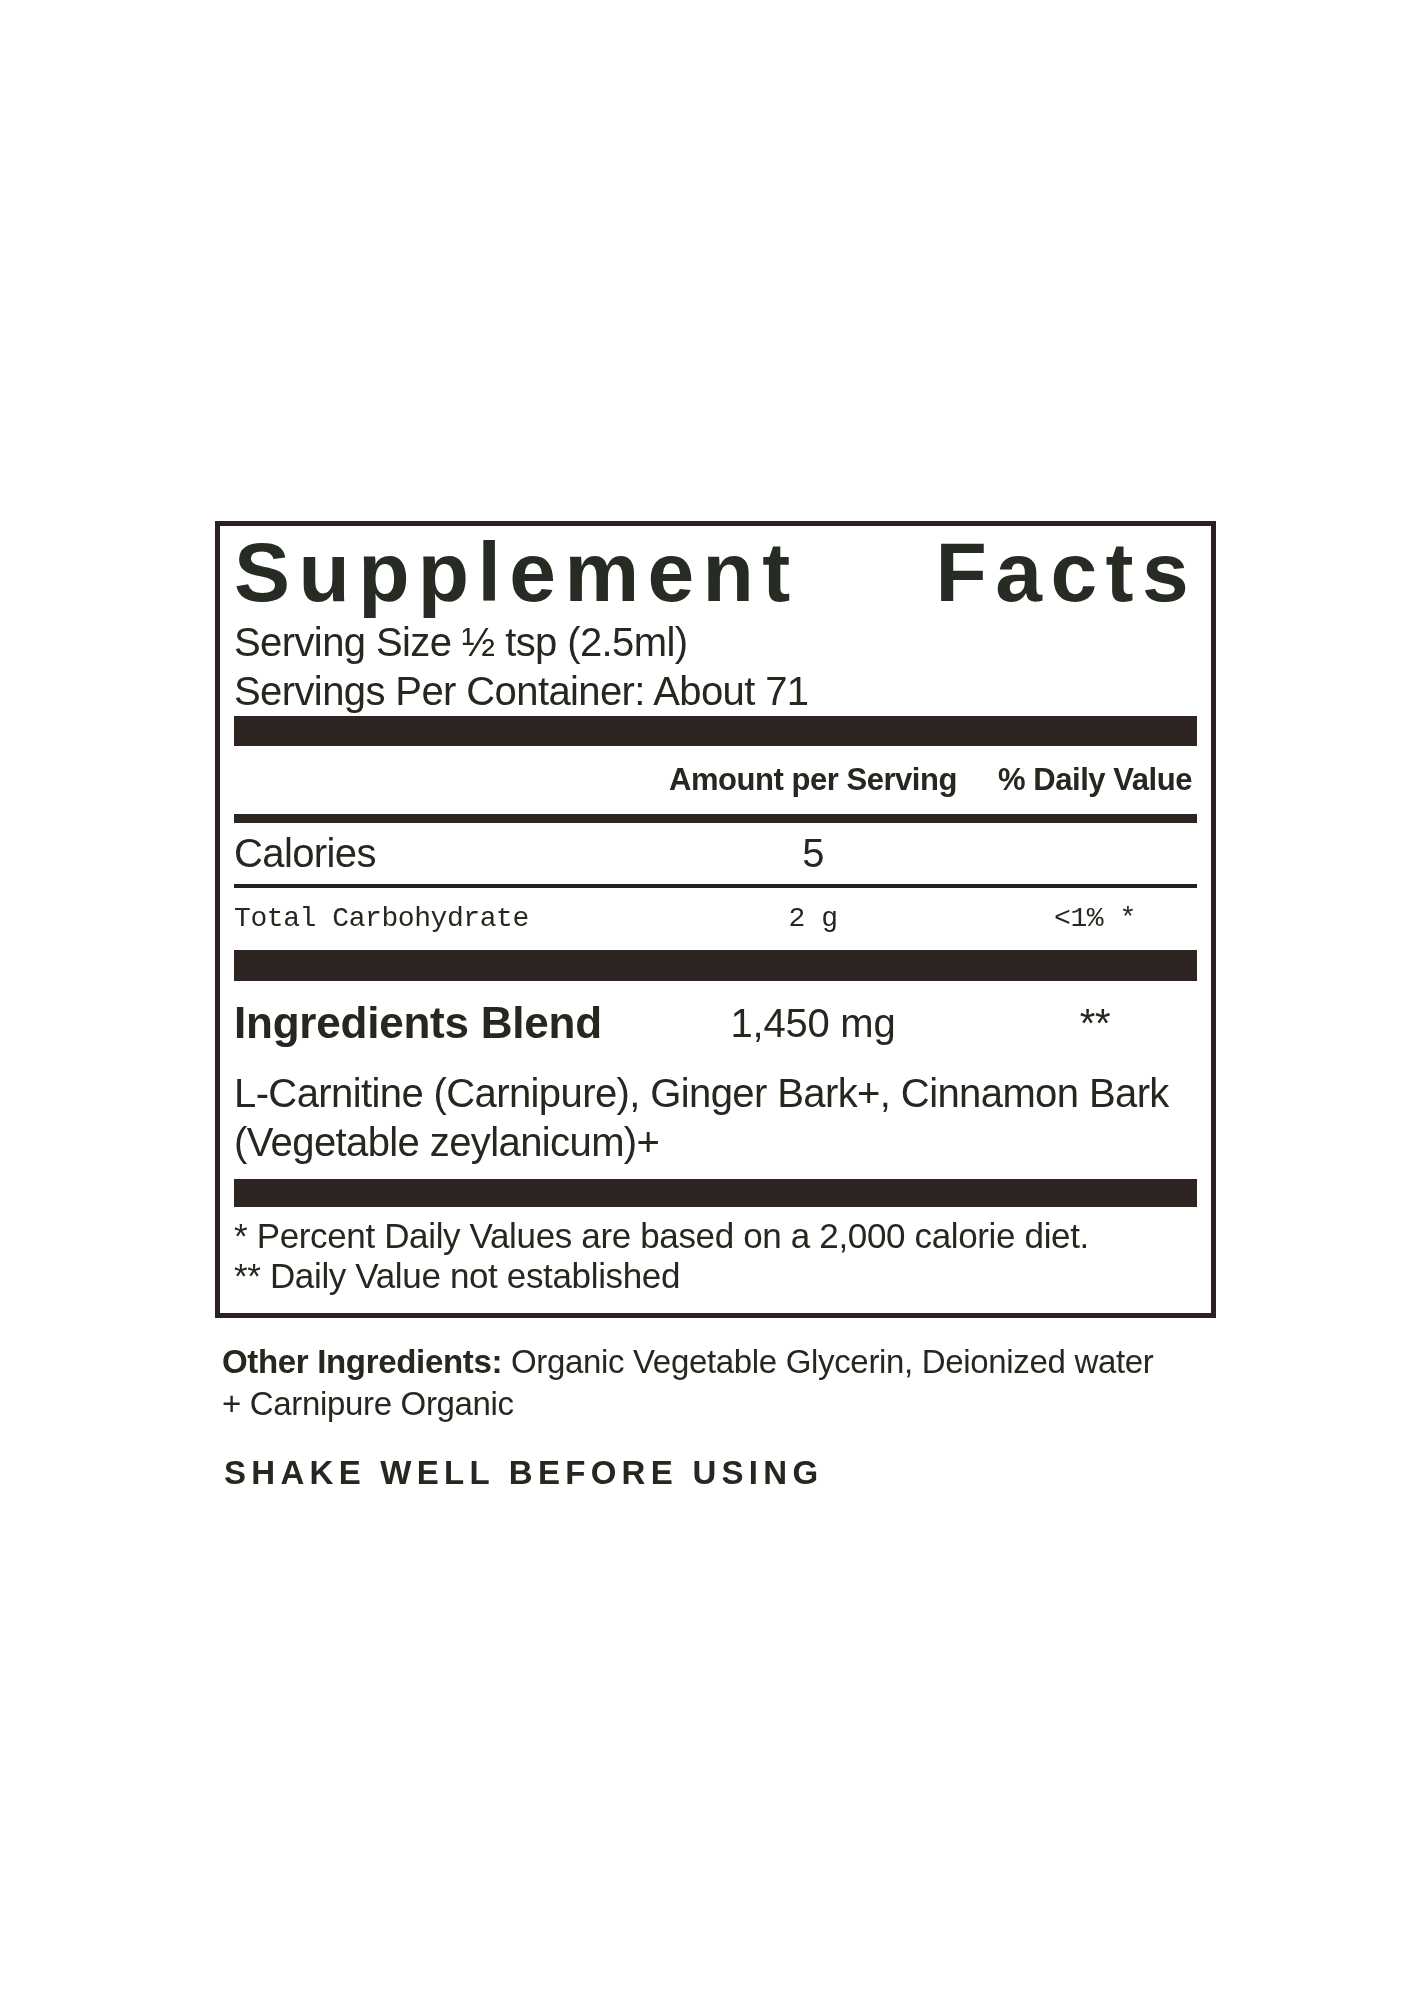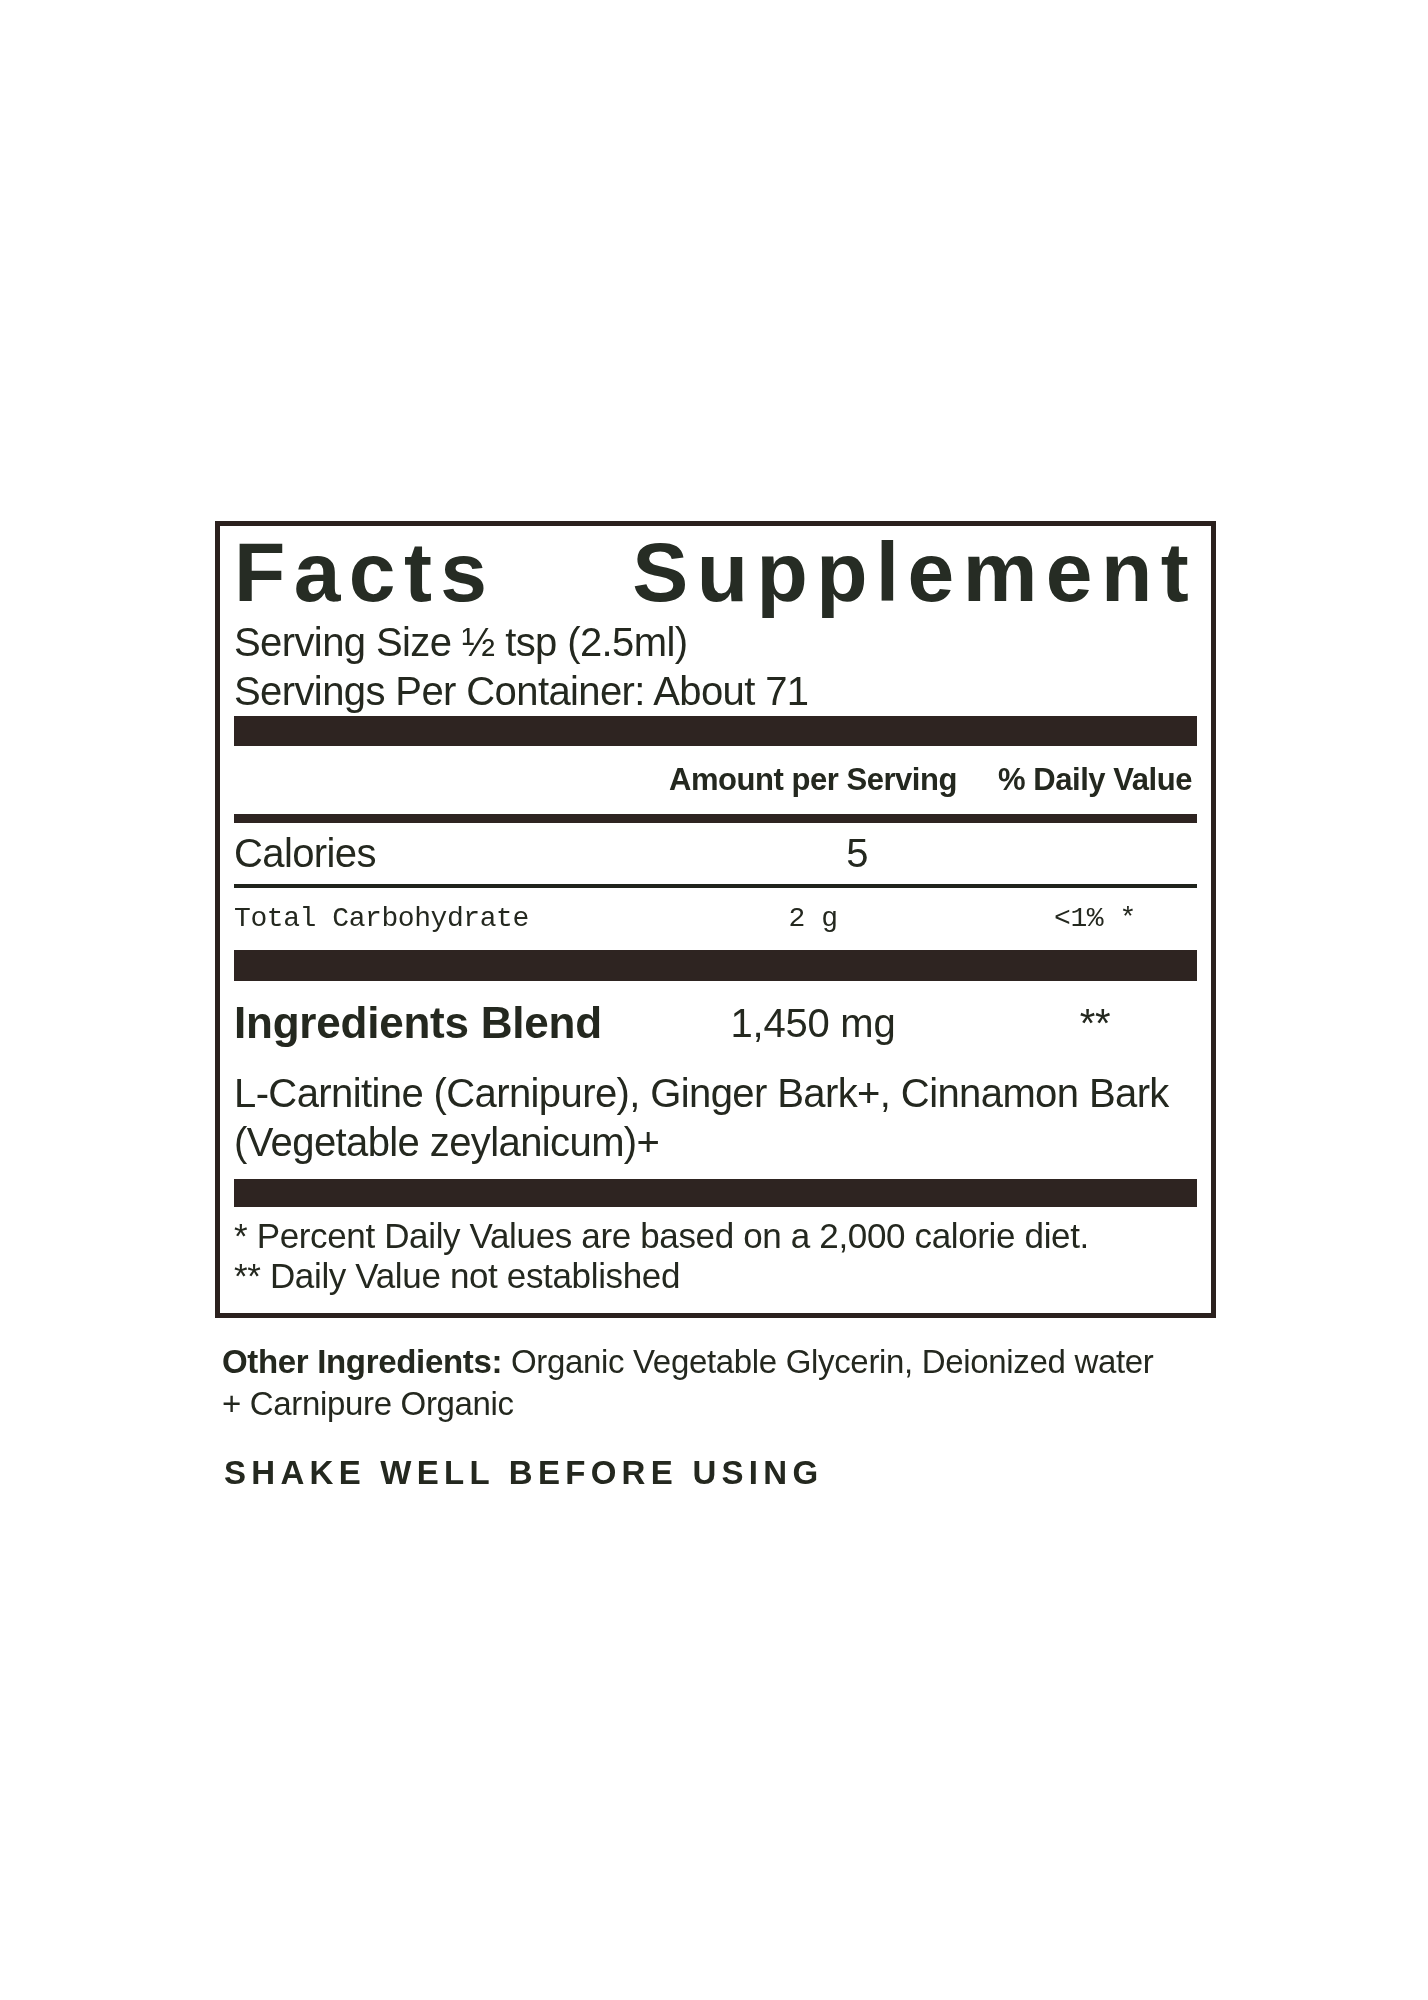--- a/index.html
+++ b/index.html
@@ -25,21 +25,21 @@
   .bar-thick{height:31px;}
   .bar-blend{height:28px;margin-top:12px;}
   .rule-thin{height:4px;background:#20231c;}
   .grid-row{
     display:grid;grid-template-columns:399px 360px 204px;align-items:center;
     letter-spacing:-0.015em;
   }
   .col-amount{text-align:center;}
   .col-dv{text-align:center;}
   .hdr-row{line-height:68px;font-size:31px;font-weight:bold;}
-  .row-cal{line-height:61px;font-size:40px;gap:44px;}
+  .row-cal{line-height:61px;font-size:40px;}
   .row-carb{line-height:62px;font-size:28px;font-family:Liberation Mono, monospace;}
   .row-blend{margin-top:14px;line-height:56px;}
   .blend-name{font-size:44px;font-weight:bold;letter-spacing:-0.005em;}
   .blend-amount{font-size:40px;}
   .blend-dv{font-size:40px;}
   .sf-ingredients{margin-top:18px;font-size:40px;line-height:49px;letter-spacing:-0.015em;}
   .sf-footnotes{margin-top:9px;font-size:35px;line-height:40px;letter-spacing:-0.01em;}
   
   .other-ing{
     position:absolute;left:222px;top:1341px;width:980px;
@@ -52,22 +52,22 @@
   }
 </style>
 </head>
 <body>
 
 <div class="page">
 
   <div class="sf-box">
 
     <div class="sf-title">
+      <span>Supplement</span>
       <span>Facts</span>
-      <span>Supplement</span>
     </div>
 
     <div class="sf-serving">
       <div>Serving Size ½ tsp (2.5ml)</div>
       <div>Servings Per Container: About 71</div>
     </div>
 
     <div class="bar bar-top"></div>
 
     <div class="grid-row hdr-row">

